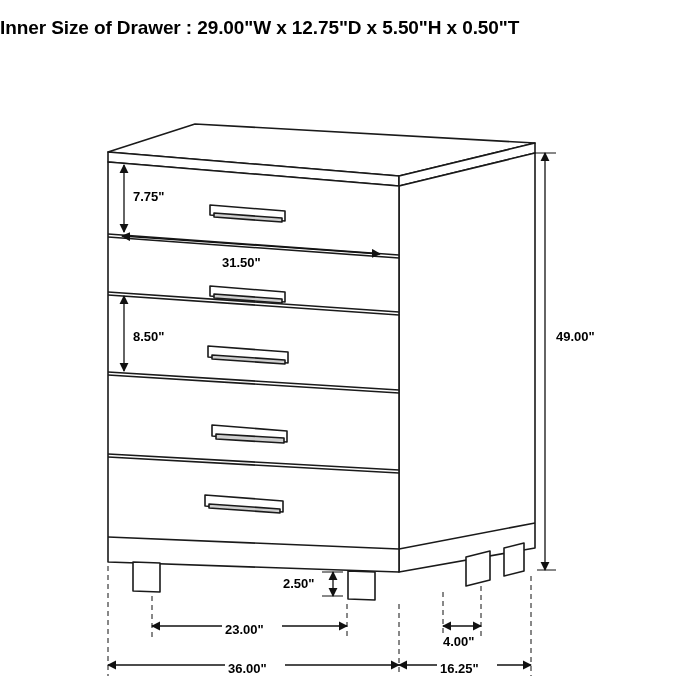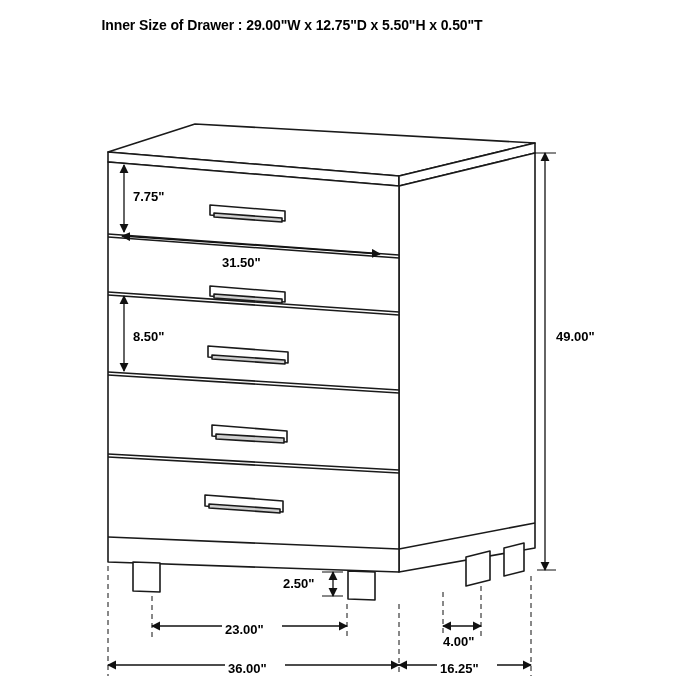--- a/index.html
+++ b/index.html
@@ -7,22 +7,22 @@
     width:700px;height:700px;
     background:#ffffff;
     font-family:"Liberation Sans", sans-serif;
     color:#000;
     overflow:hidden;
     position:relative;
   }
   #title{
     position:absolute;
     top:17px;left:0;width:584px;
-    text-align:center;
-    font-size:14px;
+    text-align:left;
+    font-size:19px;
     font-weight:bold;
     letter-spacing:-0.1px;
   }
   #stage{
     position:absolute;
     top:0;left:0;
     width:700px;height:700px;
   }
   svg{display:block;}
   .dimtext{

